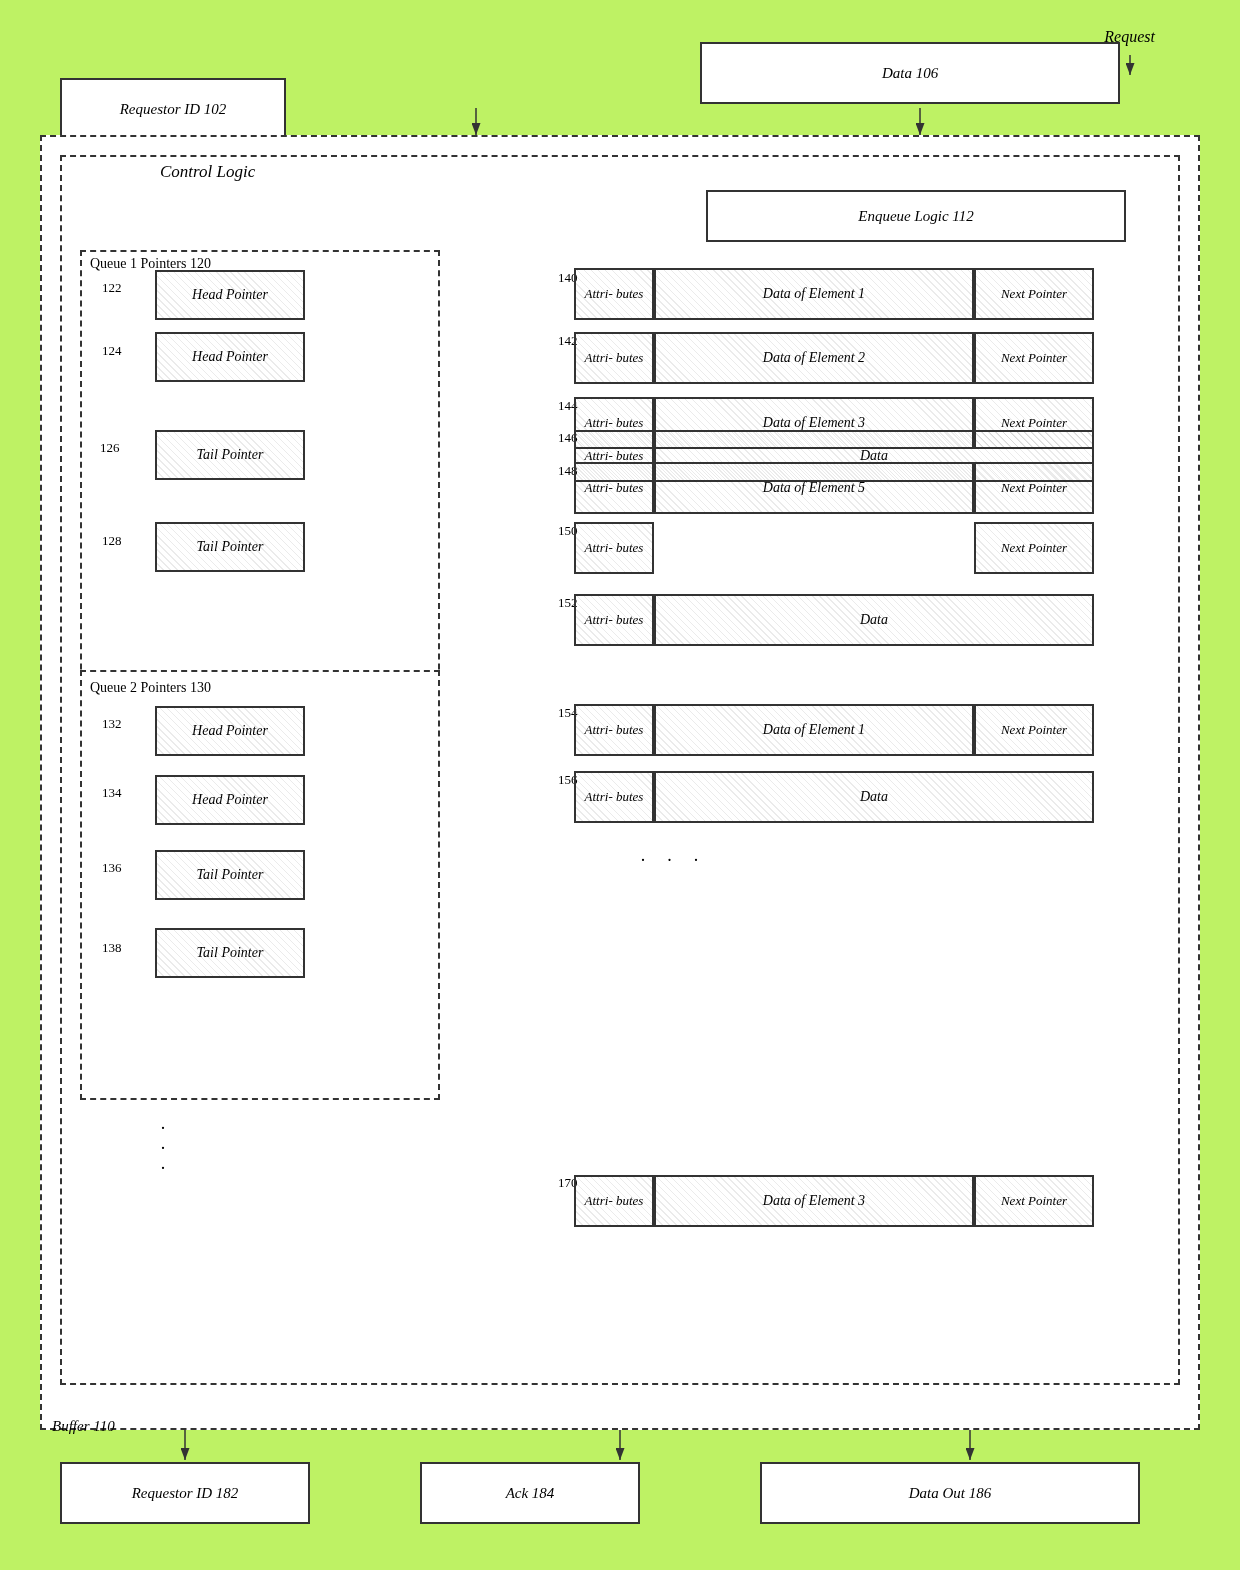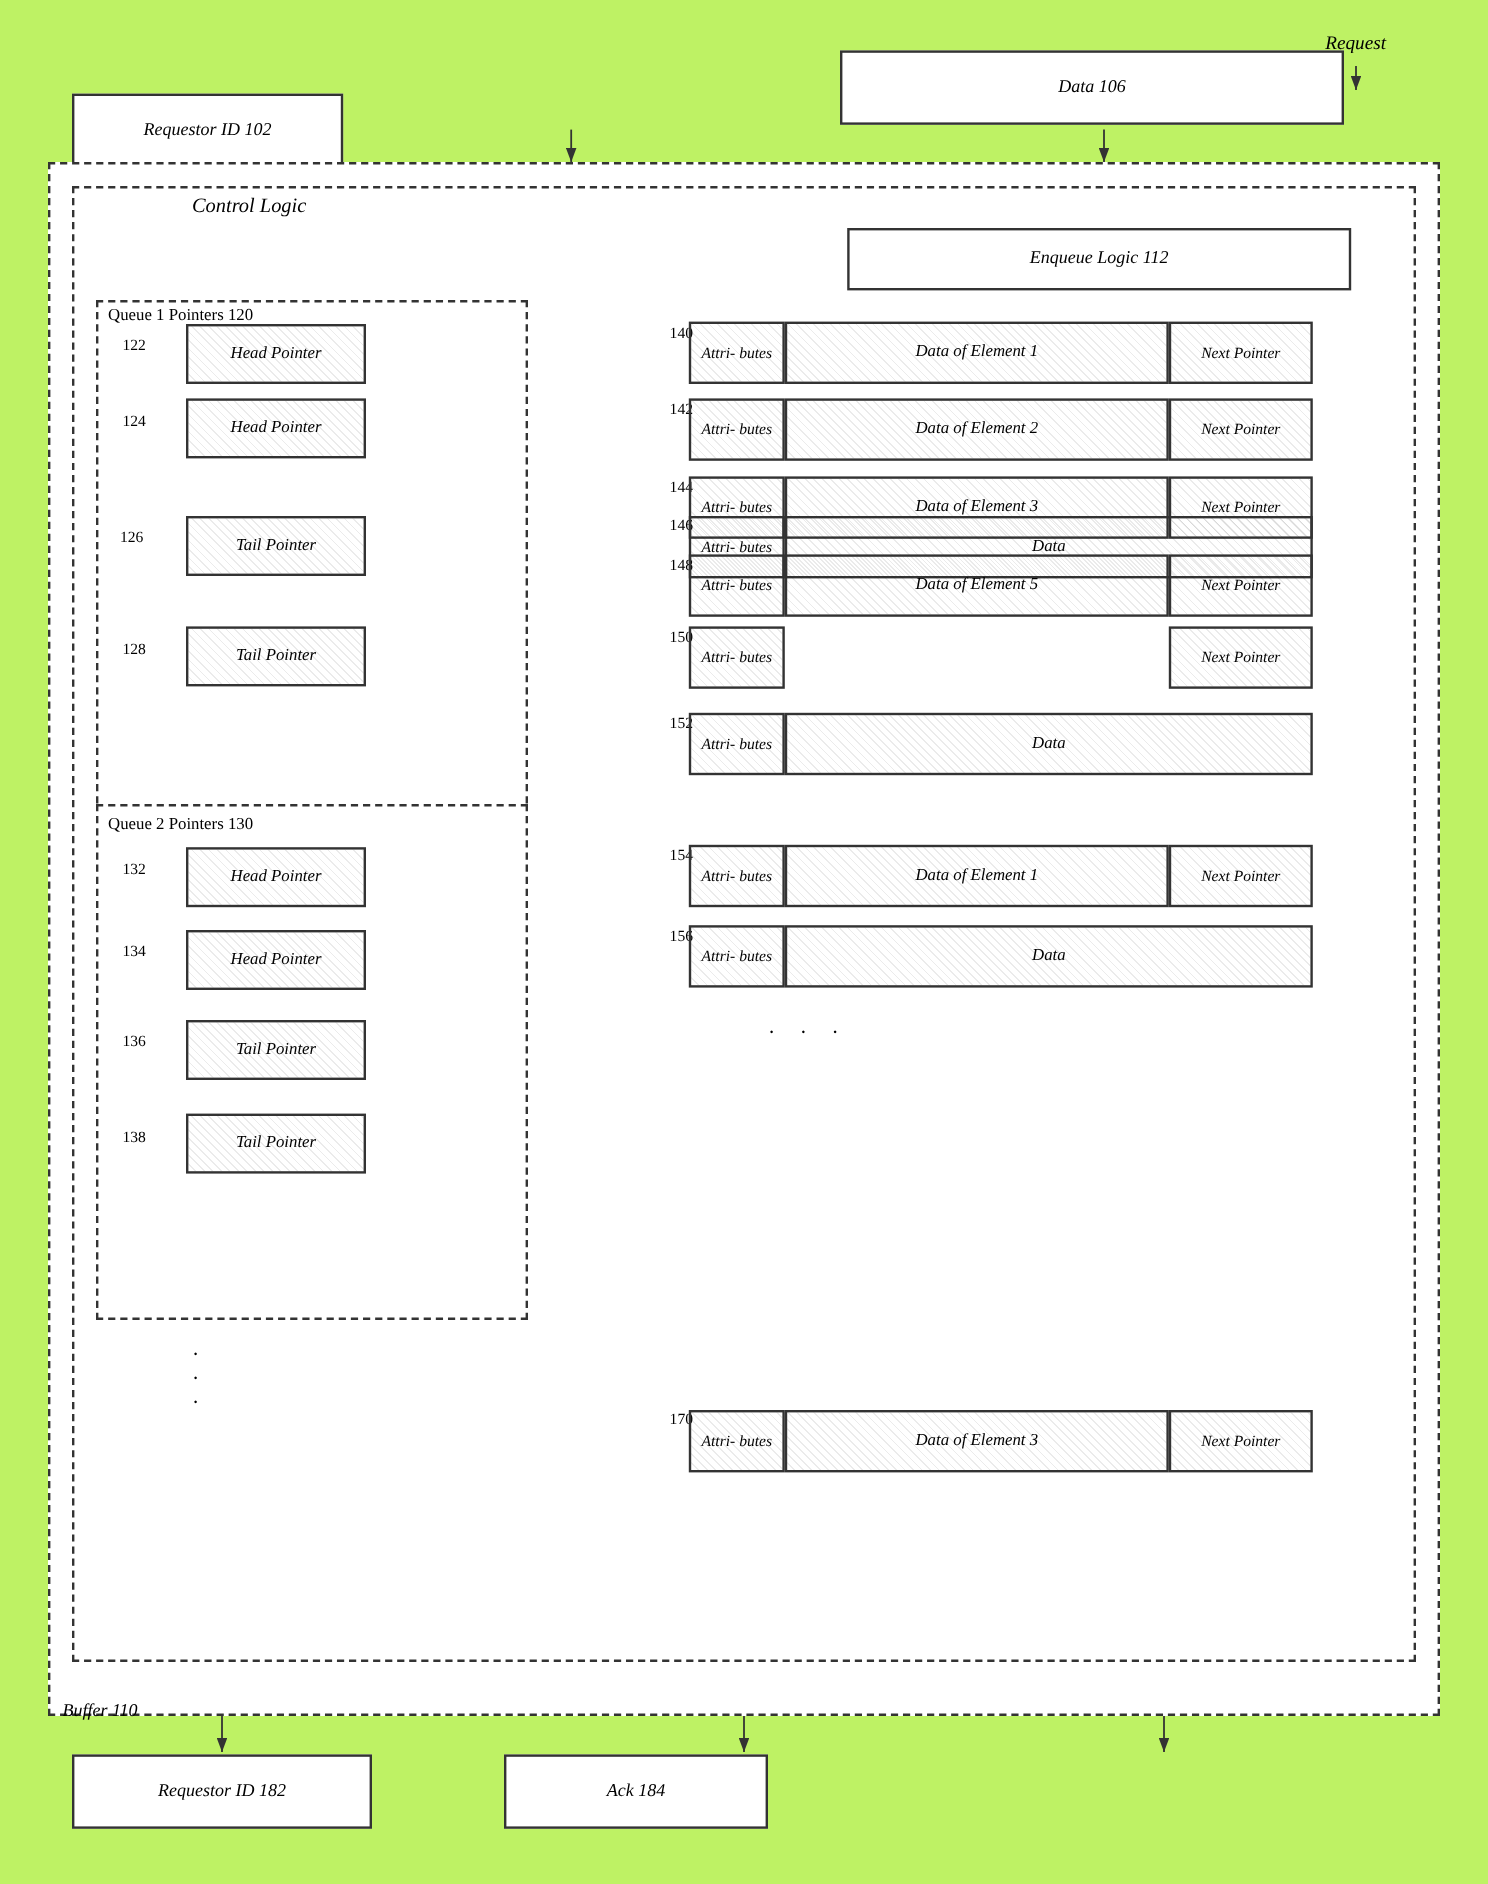--- a/index.html
+++ b/index.html
@@ -315,14 +315,17 @@
 
 
   <div class="solid-box" style="left:60px; top:1462px; width:250px; height:62px;">
     <span class="box-label" style="font-style:italic; font-size:15px;">Requestor ID 182</span>
   </div>
 
   <div class="solid-box" style="left:420px; top:1462px; width:220px; height:62px;">
     <span class="box-label" style="font-style:italic; font-size:15px;">Ack 184</span>
   </div>
 
+  <div class="solid-box" style="left:760px; top:1462px; width:380px; height:62px;">
+    <span class="box-label" style="font-style:italic; font-size:15px;">Data Out 186</span>
+  </div>
 
 </div>
 
 </body></html>

